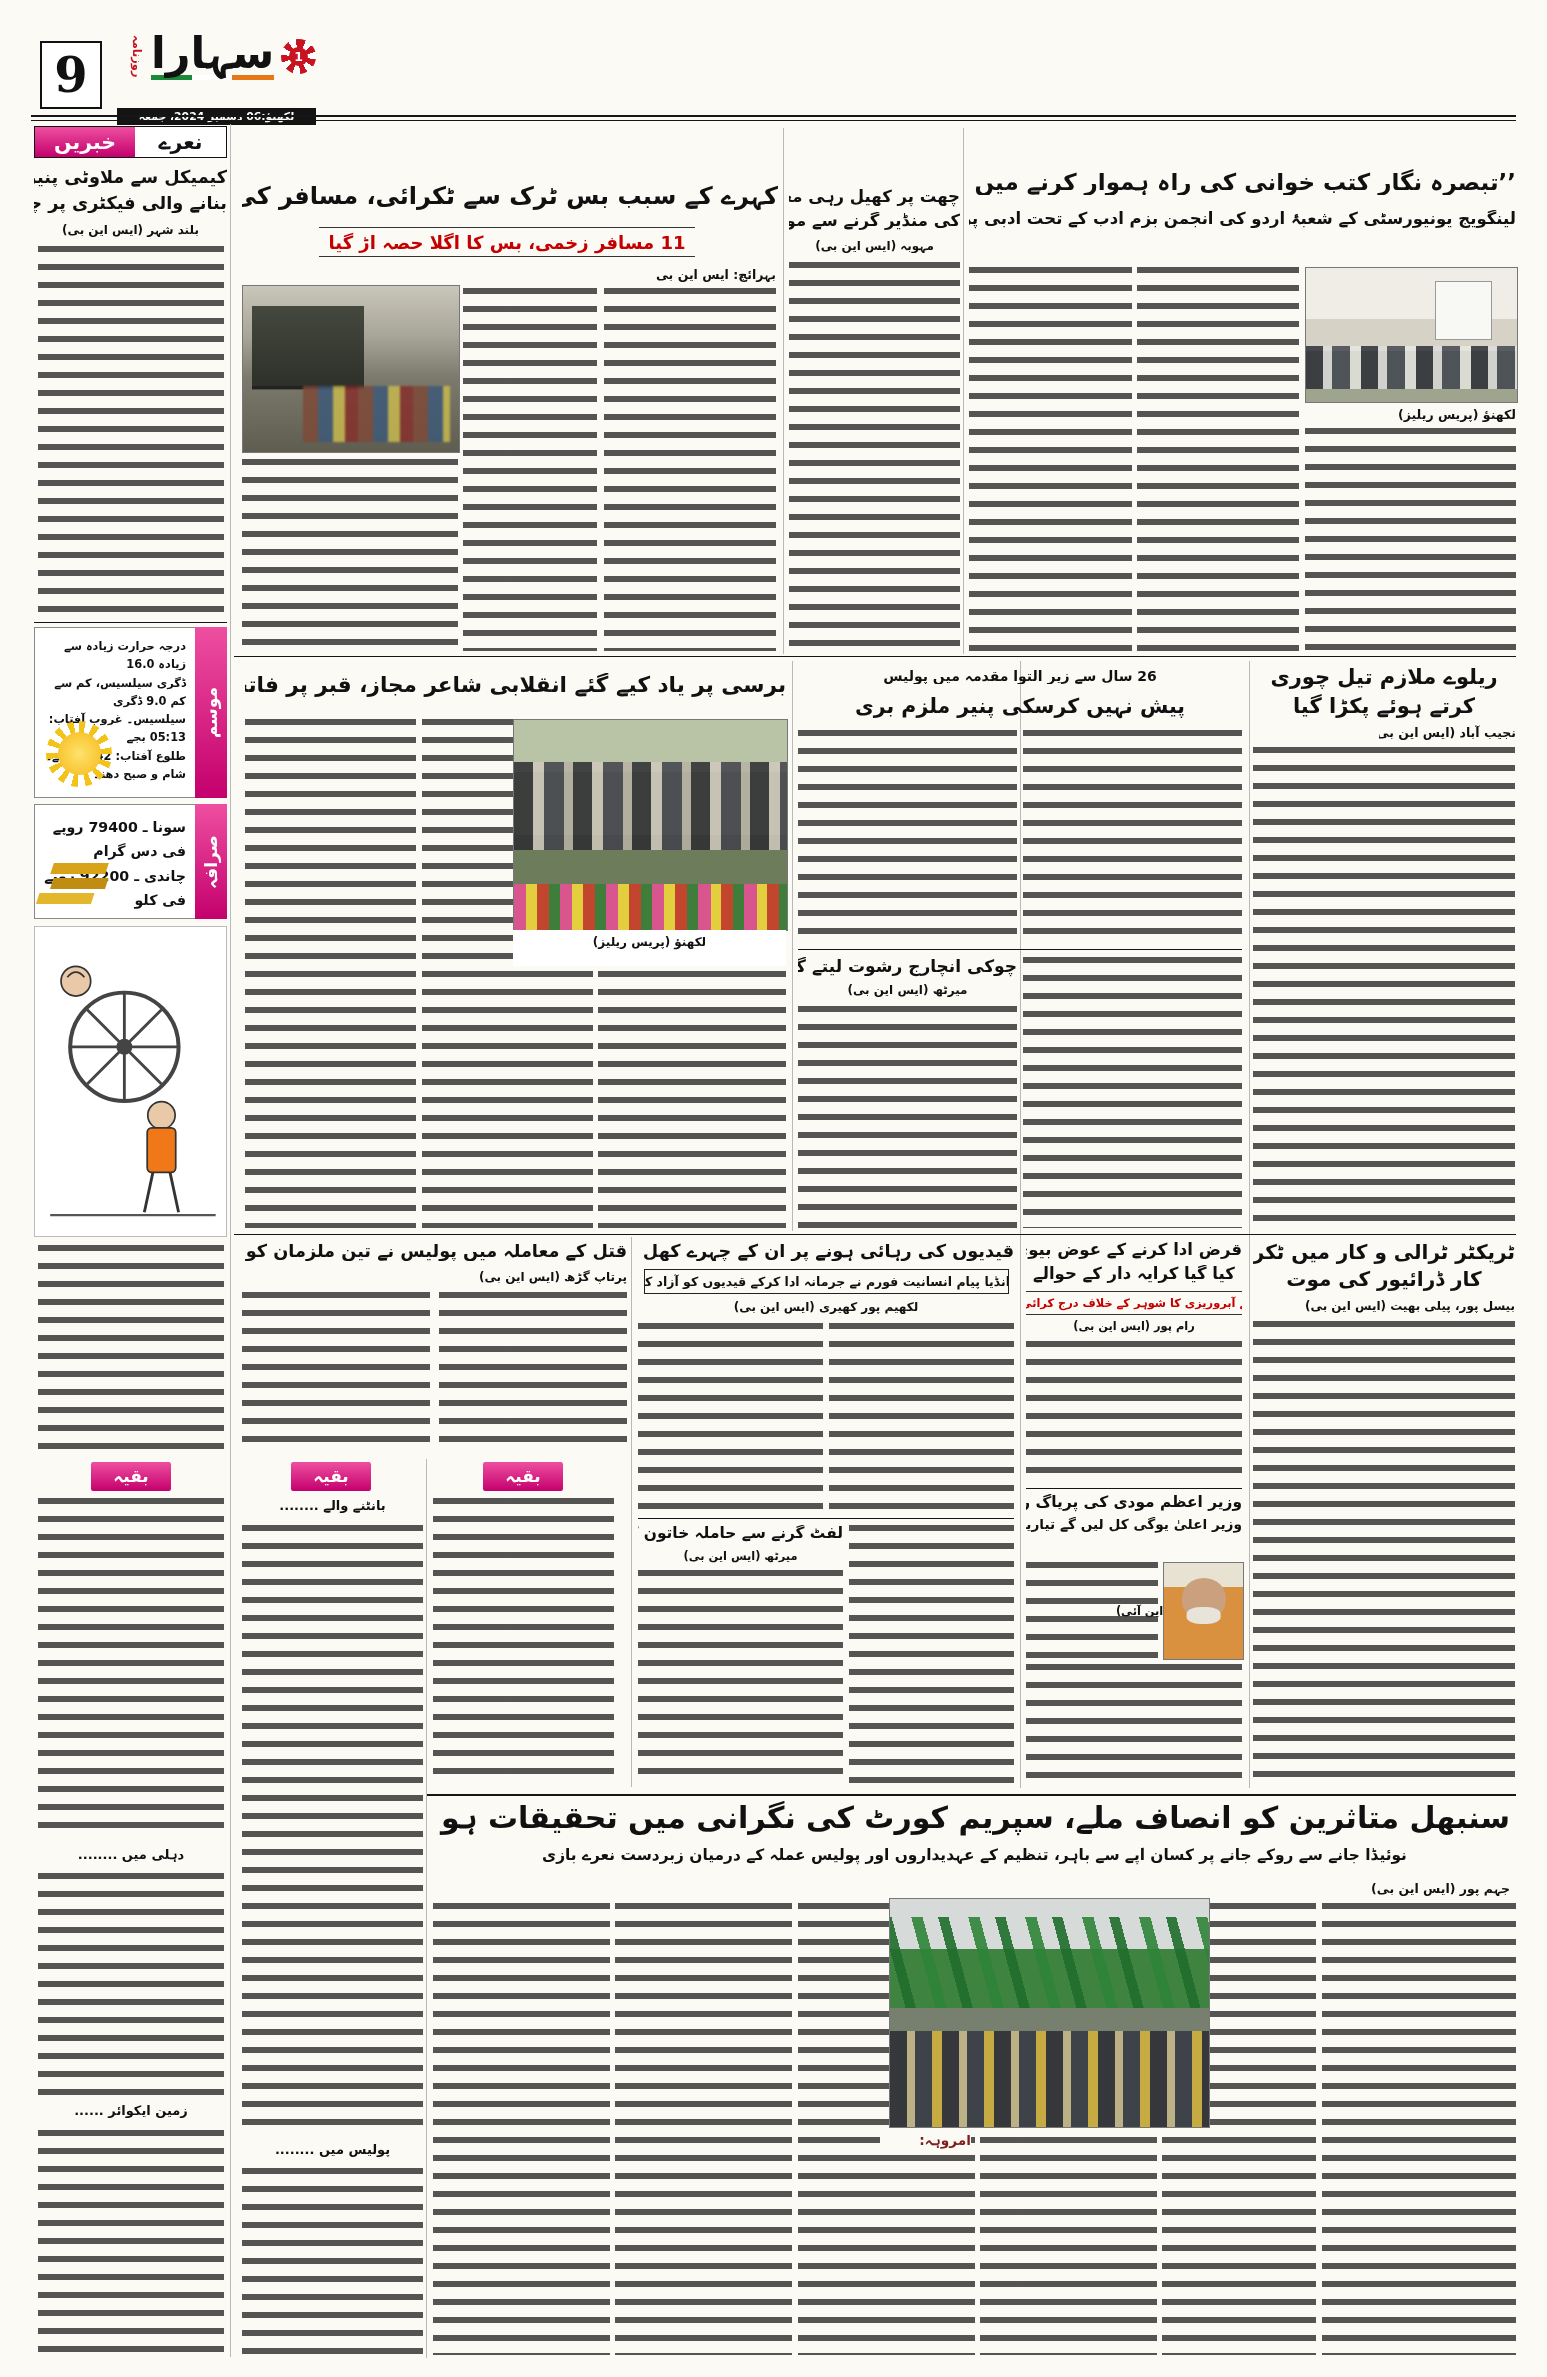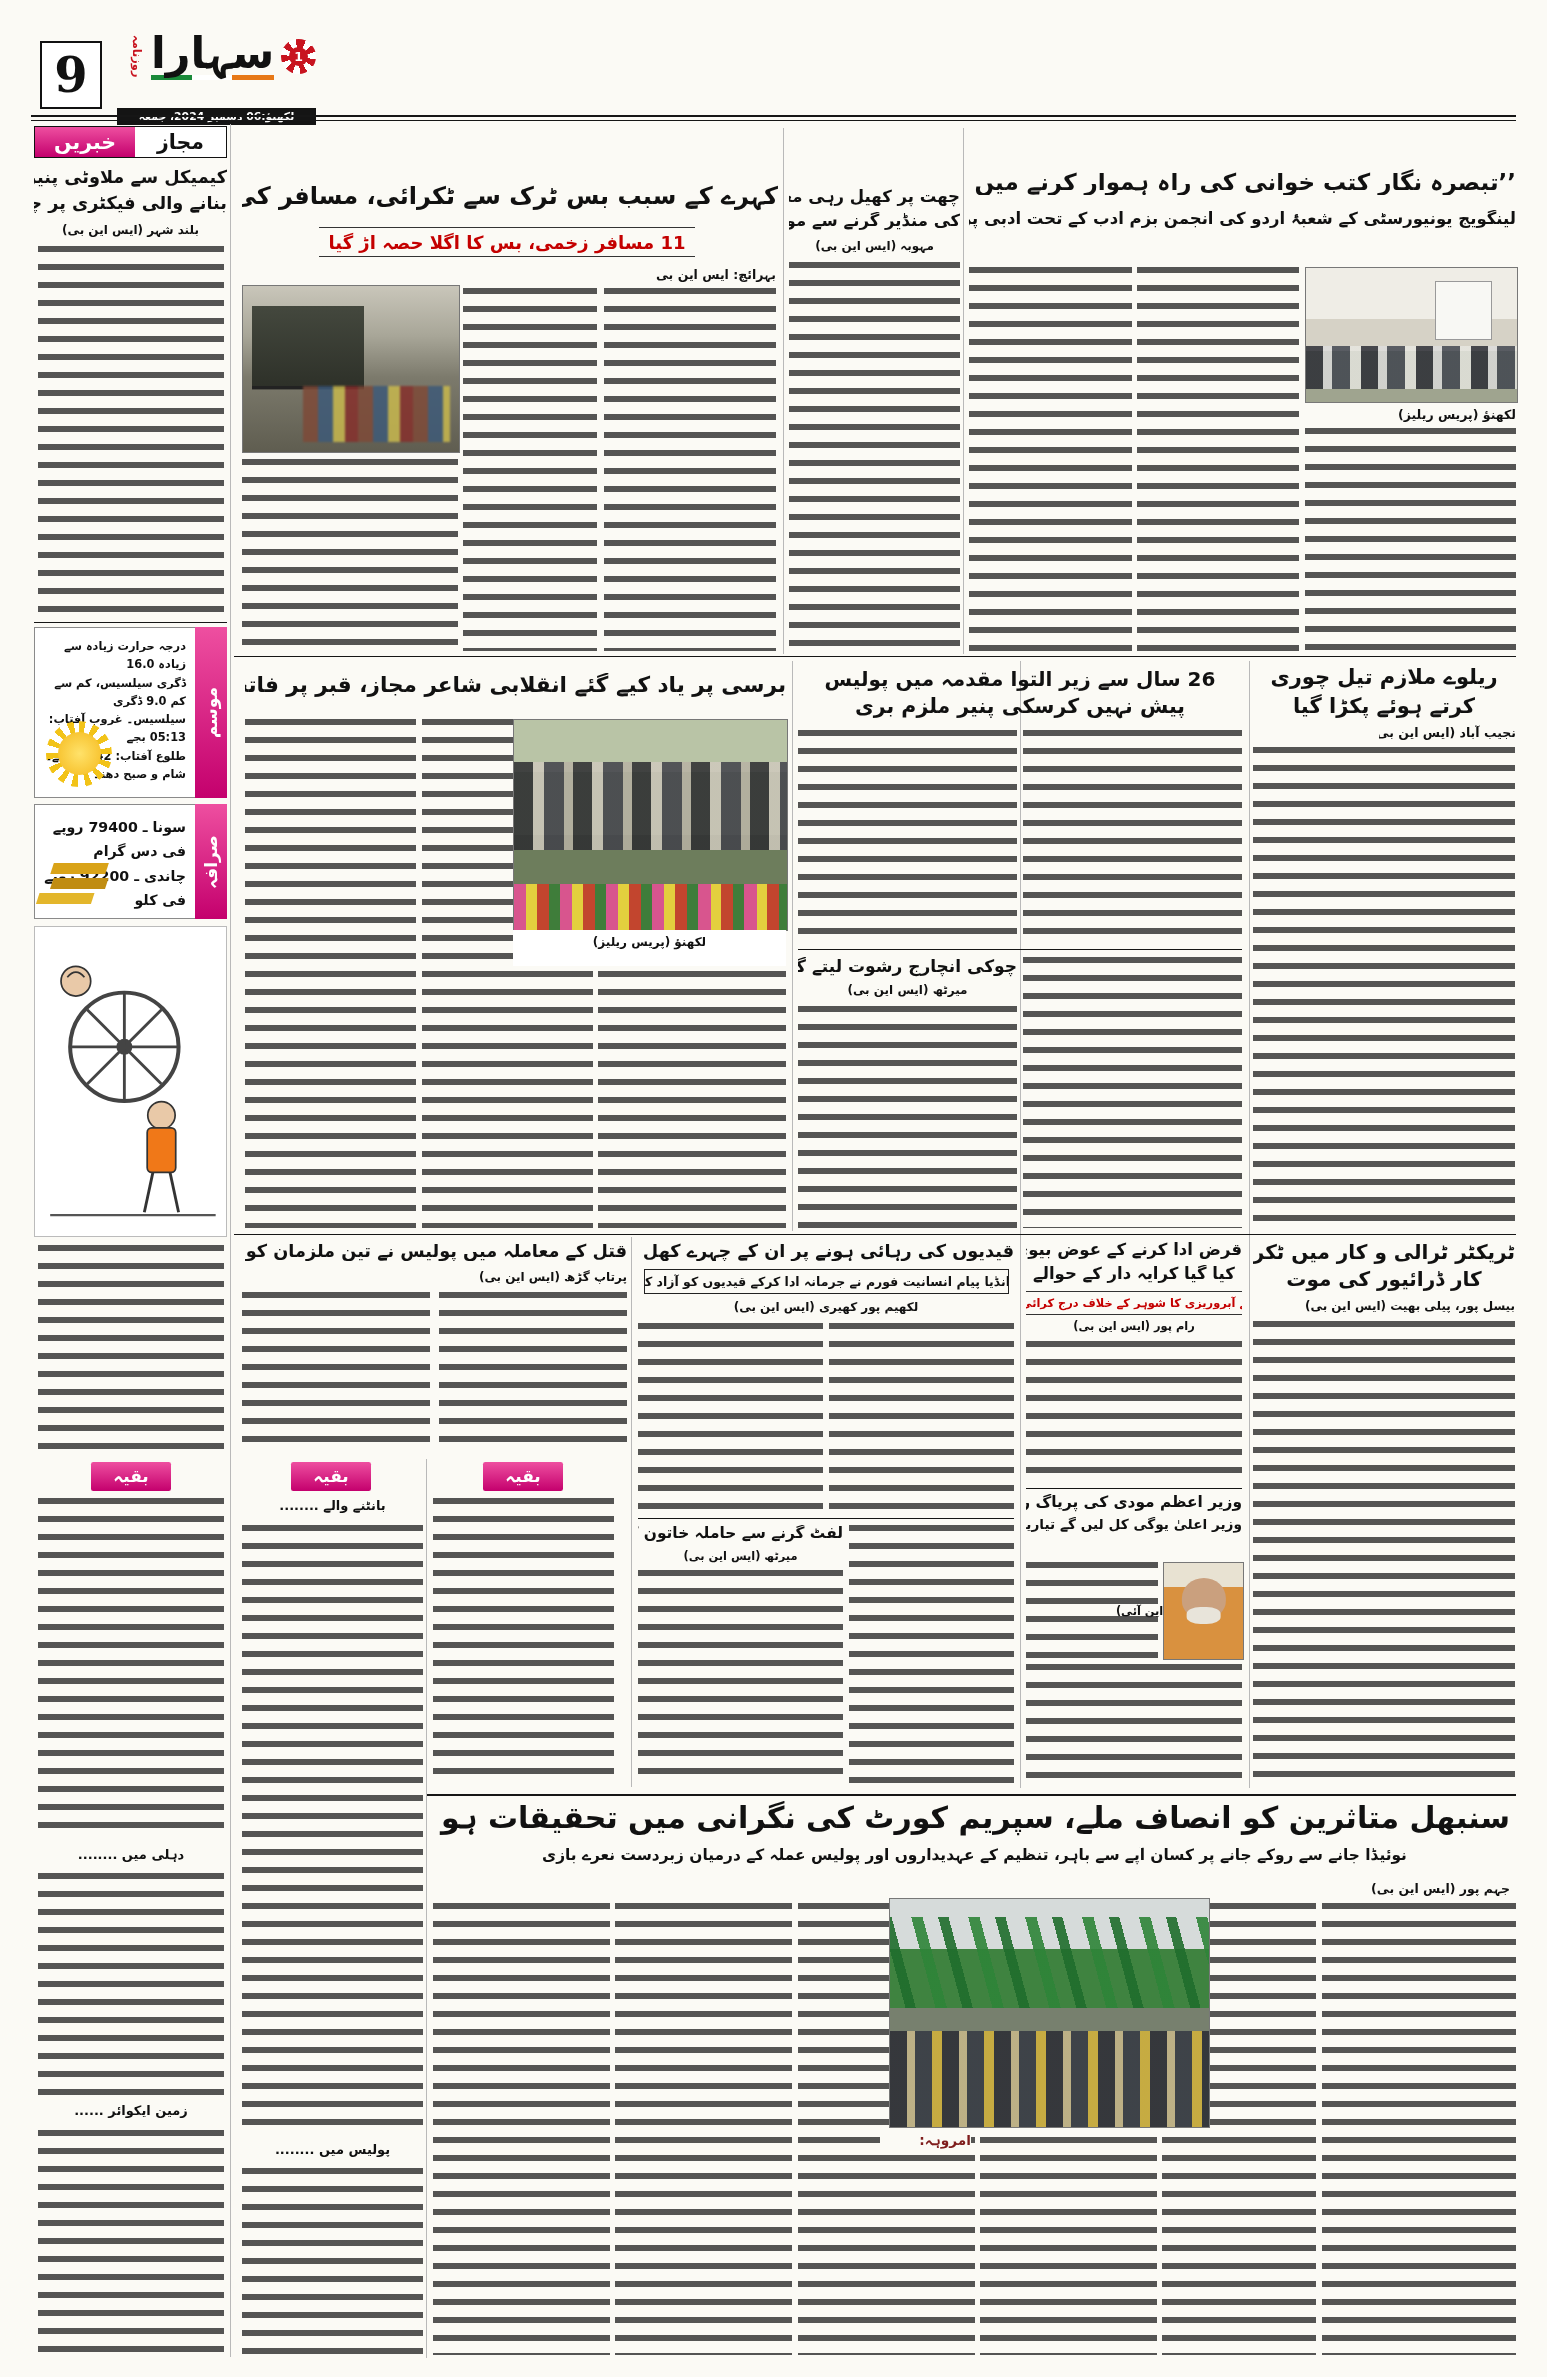--- a/index.html
+++ b/index.html
@@ -90,21 +90,21 @@
   <div class="b rv" style="left:963px;top:128px;height:526px"></div>
   <div class="b rv" style="left:792px;top:661px;height:570px"></div>
   <div class="b rv" style="left:1020px;top:661px;height:1127px"></div>
   <div class="b rv" style="left:1249px;top:661px;height:1127px"></div>
   <div class="b rv" style="left:631px;top:1237px;height:550px"></div>
   <div class="b rv" style="left:426px;top:1459px;height:899px"></div>
   <div class="b rh" style="left:234px;top:656px;width:1282px;height:1.1px"></div>
   <div class="b rh" style="left:234px;top:1234px;width:1282px;height:1.1px"></div>
 
   <div class="b briefhdr" style="left:34px;top:126px;width:193px;height:32px">
-    <span class="w1">مجاز</span>
+    <span class="w1">نعرے</span>
     <span class="w2">خبریں</span>
   </div>
   <div class="b hl" style="left:34px;top:167px;width:193px;font-size:17.7px">کیمیکل سے ملاوٹی پنیر</div>
   <div class="b hl" style="left:34px;top:193px;width:193px;font-size:17.7px">بنانے والی فیکٹری پر چھاپہ</div>
   <div class="b by" style="left:34px;top:223px;width:193px;font-size:12px">بلند شہر (ایس این بی)</div>
   <div class="b sim" style="left:38px;top:246px;width:186px;height:371px"></div>
   <div class="b rh" style="left:34px;top:622px;width:193px;height:1.1px"></div>
 
   <div class="sidebox" style="left:34px;top:627px;width:193px;height:171px">
     <div class="vtab">
@@ -186,21 +186,21 @@
   <div class="b sim" style="left:1137px;top:267px;width:162px;height:385px"></div>
   <div class="b sim" style="left:969px;top:267px;width:163px;height:385px"></div>
 
   <div class="b hl" style="left:245px;top:673px;width:541px;font-size:21.6px">برسی پر یاد کیے گئے انقلابی شاعر مجاز، قبر پر فاتحہ خوانی</div>
   <div class="b sim" style="left:245px;top:719px;width:171px;height:509px"></div>
   <div class="b sim" style="left:422px;top:719px;width:171px;height:509px"></div>
   <div class="b sim" style="left:598px;top:719px;width:188px;height:509px"></div>
   <div class="photo ph-majaz" style="left:513px;top:719px;width:273px;height:210px"></div>
   <div class="b caption" style="left:513px;top:930px;width:273px;height:36px">لکھنؤ (پریس ریلیز)</div>
 
-  <div class="b hl" style="left:798px;top:668px;width:444px;font-size:20px">26 سال سے زیر التوا مقدمہ میں پولیس</div>
+  <div class="b hl" style="left:798px;top:668px;width:444px;font-size:14px">26 سال سے زیر التوا مقدمہ میں پولیس</div>
   <div class="b hl" style="left:798px;top:695px;width:444px;font-size:20.5px">پیش نہیں کرسکی پنیر ملزم بری</div>
   <div class="b sim" style="left:1023px;top:730px;width:219px;height:212px"></div>
   <div class="b sim" style="left:798px;top:730px;width:219px;height:212px"></div>
   <div class="b rh" style="left:798px;top:949px;width:444px;height:1.1px"></div>
 
   <div class="b hl" style="left:798px;top:957px;width:219px;font-size:17px">چوکی انچارج رشوت لیتے گرفتار</div>
   <div class="b by" style="left:798px;top:983px;width:219px;font-size:12px">میرٹھ (ایس این بی)</div>
   <div class="b sim" style="left:798px;top:1006px;width:219px;height:222px"></div>
   <div class="b sim" style="left:1023px;top:957px;width:219px;height:271px"></div>
 

